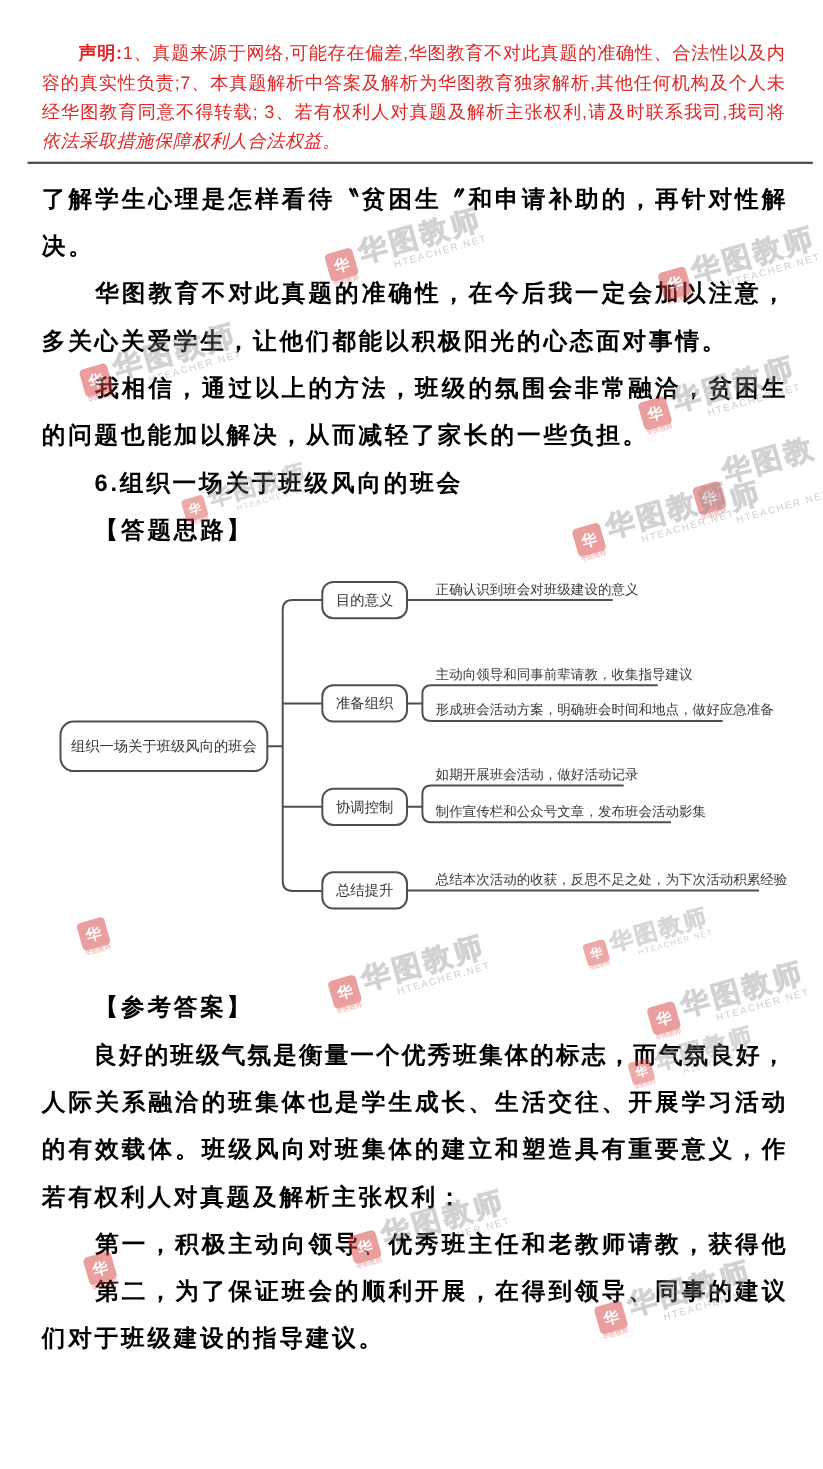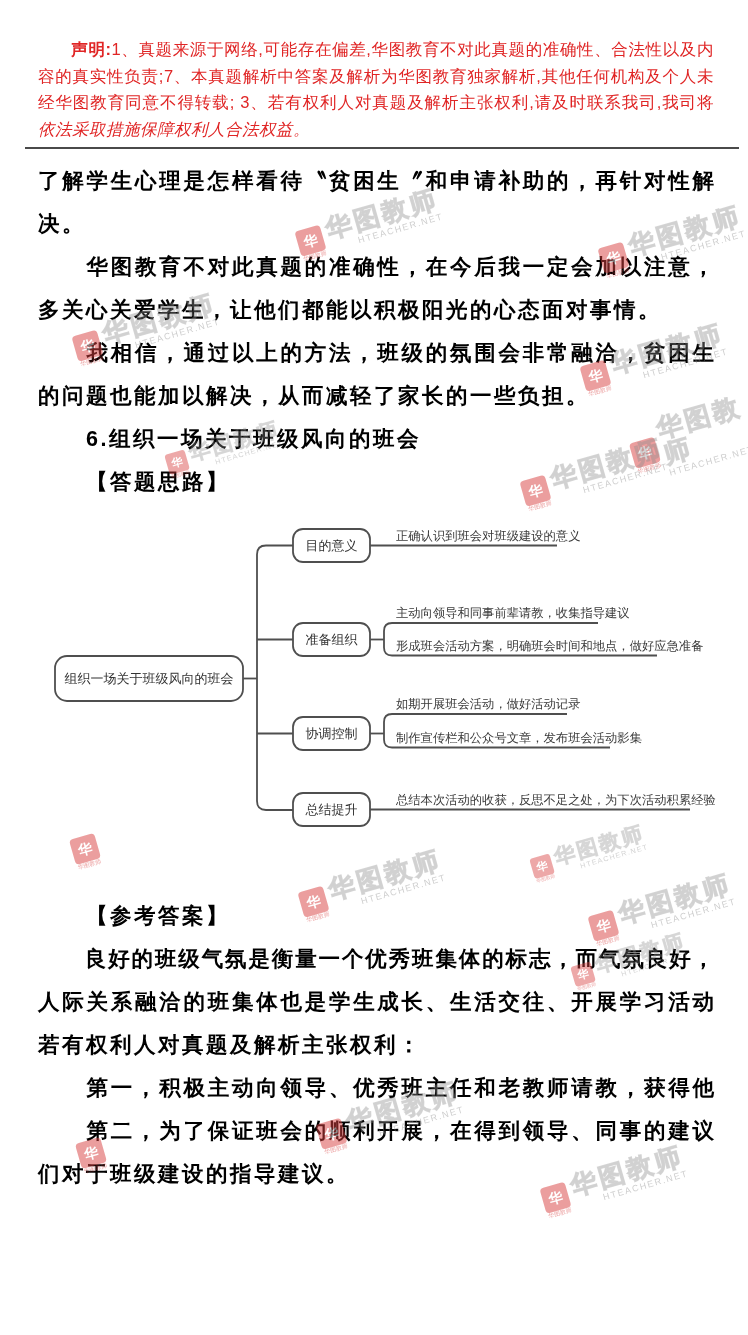--- a/index.html
+++ b/index.html
@@ -102,20 +102,21 @@
     <text class="mm-leaf" x="356" y="139.5">形成班会活动方案，明确班会时间和地点，做好应急准备</text>
     <text class="mm-leaf" x="356" y="198">如期开展班会活动，做好活动记录</text>
     <text class="mm-leaf" x="356" y="231.5">制作宣传栏和公众号文章，发布班会活动影集</text>
     <text class="mm-leaf" x="356" y="293.5">总结本次活动的收获，反思不足之处，为下次活动积累经验</text>
   </svg>
 
   <div class="btxt blockB">
     <div class="bline">　　【参考答案】</div>
     <div class="bline st">　　良好的班级气氛是衡量一个优秀班集体的标志，而气氛良好，</div>
     <div class="bline st">人际关系融洽的班集体也是学生成长、生活交往、开展学习活动</div>
+    <div class="bline st">的有效载体。班级风向对班集体的建立和塑造具有重要意义，作</div>
     <div class="bline">若有权利人对真题及解析主张权利：</div>
     <div class="bline st">　　第一，积极主动向领导、优秀班主任和老教师请教，获得他</div>
     <div class="bline st">　　第二，为了保证班会的顺利开展，在得到领导、同事的建议</div>
     <div class="bline">们对于班级建设的指导建议。</div>
   </div>
 
   <div class="wm" style="left:295px;top:205px">
       <div class="lg"><span>华</span><div class="lgcap">华图教师</div></div>
       <div class="bx">
         <div class="bt">华图教师</div>

